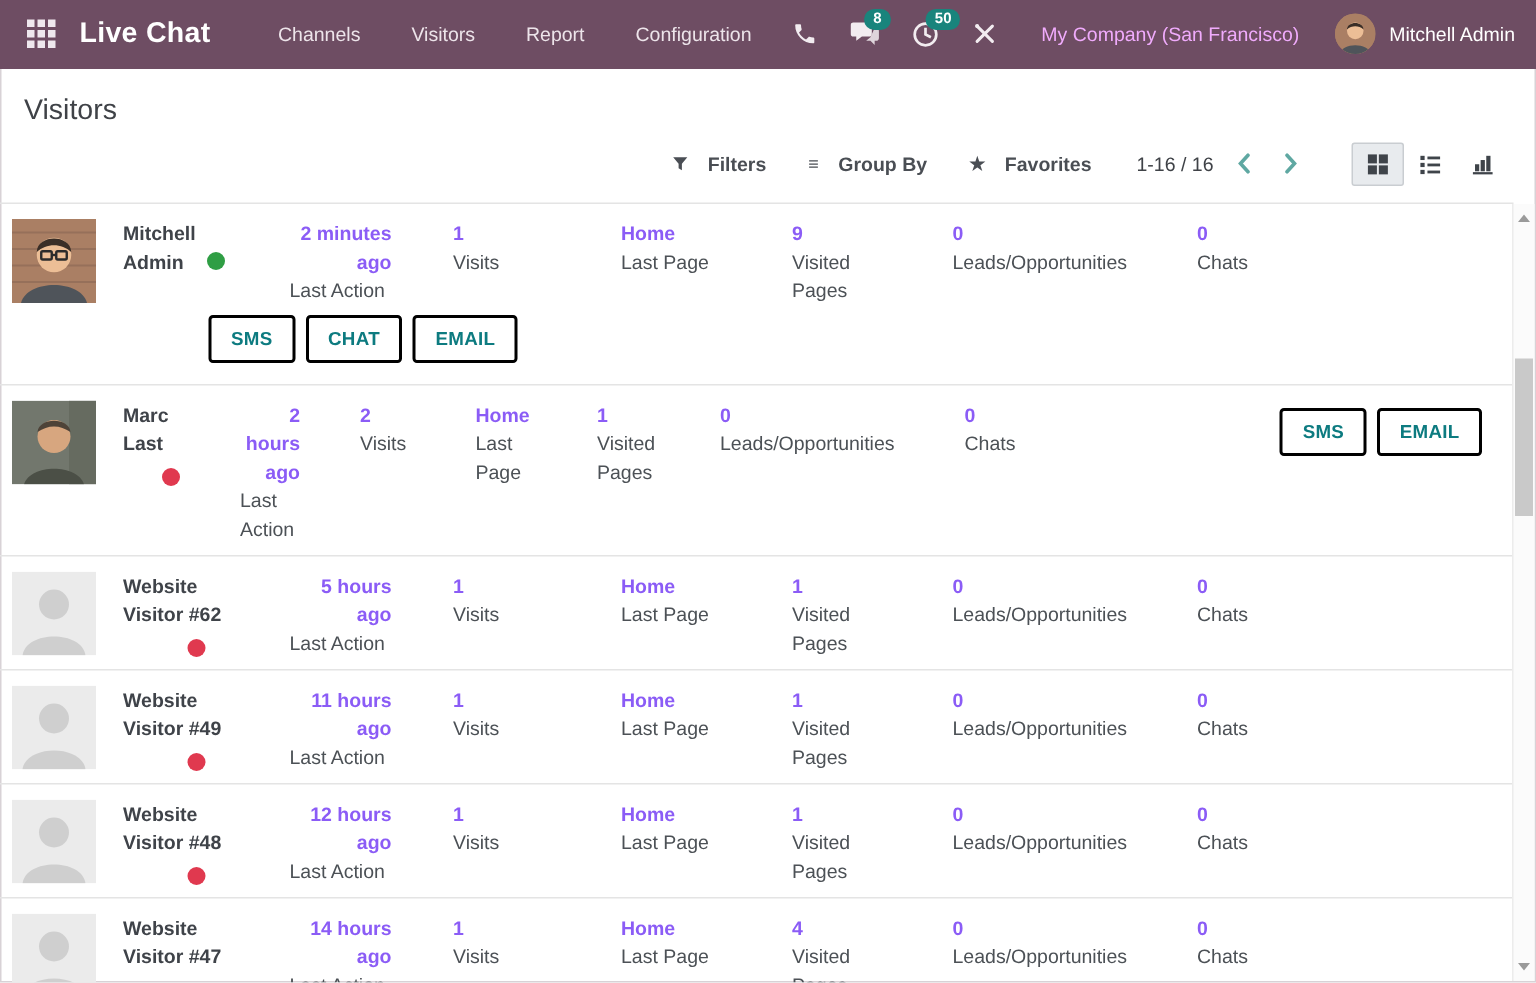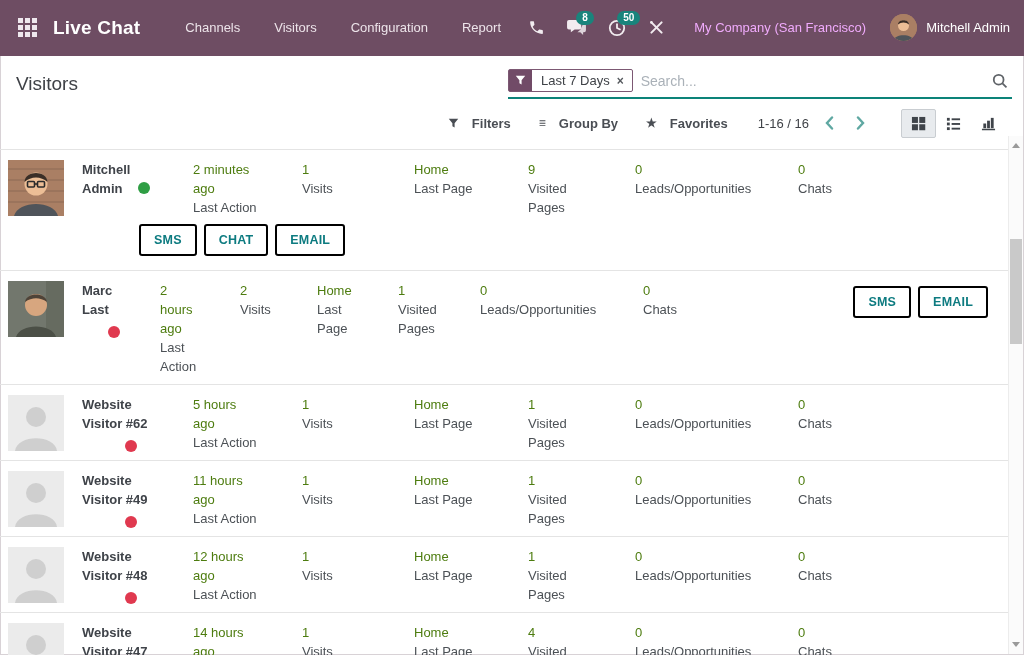--- a/index.html
+++ b/index.html
@@ -4,21 +4,21 @@
 <style>
   * { box-sizing: border-box; margin: 0; padding: 0; }
   html,body { width:1024px; height:655px; overflow:hidden; }
   body {
     font-family:"Liberation Sans", sans-serif;
     font-size:13px; color:#45484d; background:#fff; position:relative;
     box-shadow: inset 0 0 0 1px #d8d2d6;
   }
   
   .topbar {
-    height:56px; background:#6e4d63; display:flex; align-items:center;
+    height:46px; background:#6e4d63; display:flex; align-items:center;
     padding:0 14px 1px 12px; color:#f2ecf0;
   }
   .navbtn { background:none; border:none; cursor:pointer; display:flex; align-items:center; }
   .grid-icon { display:grid; grid-template-columns:repeat(3,5px); grid-gap:2px; padding:4px 6px; }
   .grid-icon span { width:5px; height:5px; background:#efe8ee; }
   .brand { font-size:19px; font-weight:700; color:#fff; margin:0 10px 0 10px; letter-spacing:.2px; cursor:pointer; }
   .menu { display:flex; align-items:center; margin-left:18px; height:46px; }
   .menu a { color:#ede4ea; padding:0 17px; line-height:46px; text-decoration:none; cursor:pointer; font-size:13px; }
   .systray { margin-left:auto; display:flex; align-items:center; gap:4px; }
   .tray-item { position:relative; padding:6px 9px; cursor:pointer; display:flex; align-items:center; color:#f2ecf0; text-decoration:none; }
@@ -58,21 +58,21 @@
   
   .records { border-top:1px solid #e4e4e4; height:520px; overflow:hidden; margin-right:15px; }
   .vrow { display:flex; padding:10px 0 8px 8px; cursor:pointer; }
   .vrow + .vrow { border-top:1px solid #e4e4e4; }
   .avatar { width:56px; height:56px; flex:none; margin-right:18px; overflow:hidden; }
   .avatar svg { display:block; }
   .vbody { flex:1; min-width:0; }
   .cols { display:flex; align-items:flex-start; }
   .cell { line-height:19px; padding-right:26px; }
   .vname { font-weight:700; color:#3f4349; }
-  .val { font-weight:400; color:#4d7c0f; }
+  .val { font-weight:700; color:#8b5cf6;text-align:right; }
   .lbl { display:block; color:#4c5156; }
   .dot { width:12px; height:12px; border-radius:50%; }
   .dot.online { background:#2f9e44; }
   .dot.offline { background:#e0394f; }
   .name-cell .dot { display:block; margin:7px 0 0 50%; }
   .name-cell.inline-dot .dot { display:inline-block; margin:0 0 -1px 16px; }
   
   .wide .cell:nth-child(1) { width:111px; }
   .wide .cell:nth-child(2) { width:109px; }
   .wide .cell:nth-child(2) .val { display:inline-block; max-width:68px; }
@@ -127,22 +127,22 @@
         <span></span>
         <span></span>
         <span></span>
         <span></span>
     </span>
   </button>
   <span class="brand">Live Chat</span>
   <div class="menu">
     <a>Channels</a>
     <a>Visitors</a>
+    <a>Report</a>
     <a>Configuration</a>
-    <a>Report</a>
   </div>
   <div class="systray">
     <a class="tray-item">
       <svg width="17" height="17" viewBox="0 0 24 24" fill="#f2ecf0">
           <path d="M6.62 10.79c1.44 2.83 3.76 5.14 6.59 6.59l2.2-2.2c.27-.27.67-.36 1.02-.24 1.12.37 2.33.57 3.57.57.55 0 1 .45 1 1V20c0 .55-.45 1-1 1-9.39 0-17-7.61-17-17 0-.55.45-1 1-1h3.5c.55 0 1 .45 1 1 0 1.25.2 2.45.57 3.57.11.35.03.74-.25 1.02l-2.2 2.2z"></path>
         </svg>
     </a>
     <a class="tray-item">
       <svg width="19" height="17" viewBox="0 0 20 18" fill="#f2ecf0">
         <path d="M2 1h11a2 2 0 0 1 2 2v6a2 2 0 0 1-2 2H8l-4 3v-3H2a2 2 0 0 1-2-2V3a2 2 0 0 1 2-2z"></path>
@@ -175,38 +175,20 @@
         </svg>
       </span>
       <span>Mitchell Admin</span>
     </a>
   </div>
 </nav>
 
 <div class="control-panel">
   <div class="cp-top">
     <h1 class="page-title">Visitors</h1>
-    <div class="searchbar">
-      <div class="facet">
-        <span class="facet-icon">
-          <svg width="11" height="11" viewBox="0 0 14 14" fill="#fff">
-              <path d="M1 1h12L8.4 6.6V12L5.6 10.4V6.6L1 1z"></path>
-            </svg>
-        </span>
-        <span class="facet-label">Last 7 Days</span>
-        <span class="facet-remove">×</span>
-      </div>
-      <input class="search-input" placeholder="Search..." style="">
-      <span class="magnifier">
-        <svg width="16" height="16" viewBox="0 0 18 18" fill="none" stroke="#5f6368" stroke-width="2">
-          <circle cx="7.5" cy="7.5" r="5.5"></circle>
-            <line x1="11.7" y1="11.7" x2="16.3" y2="16.3"></line>
-        </svg>
-      </span>
-    </div>
   </div>
   <div class="cp-bottom">
     <div class="search-options">
       <span class="opt">
         <svg width="11" height="11" viewBox="0 0 14 14" fill="#4a4e54">
             <path d="M1 1h12L8.4 6.6V12L5.6 10.4V6.6L1 1z"></path>
           </svg>
         <span>Filters</span>
       </span>
       <span class="opt">

